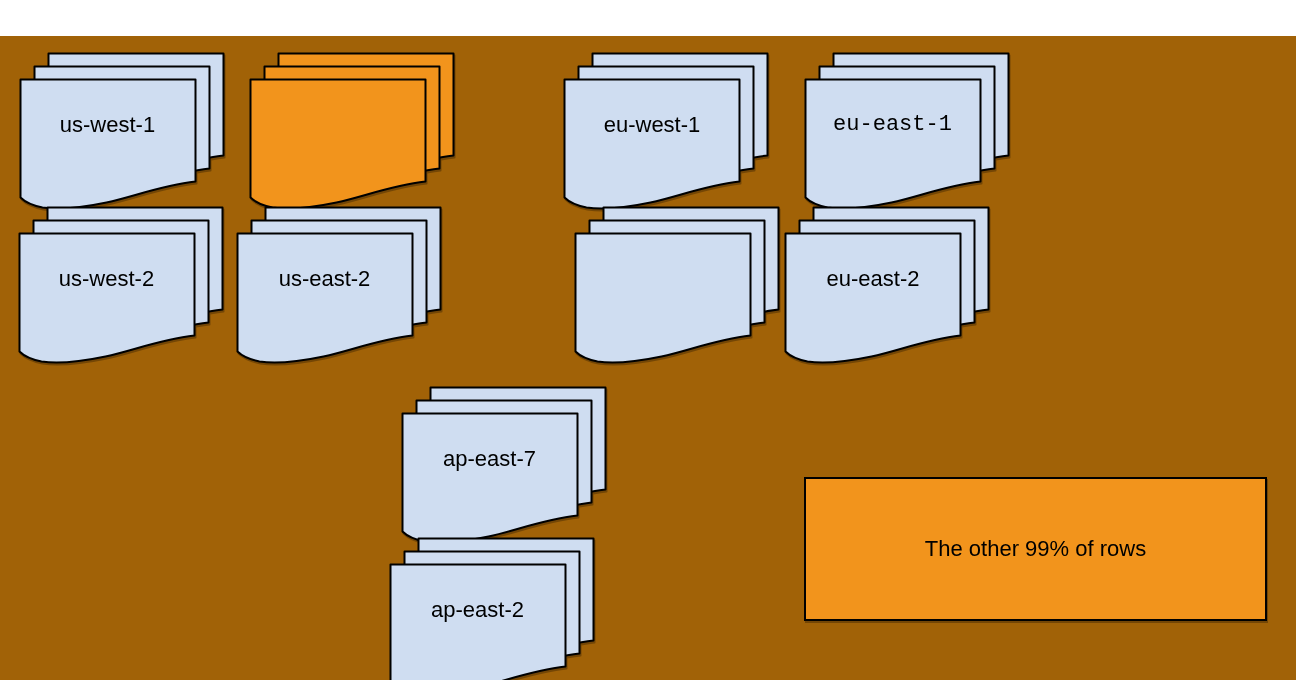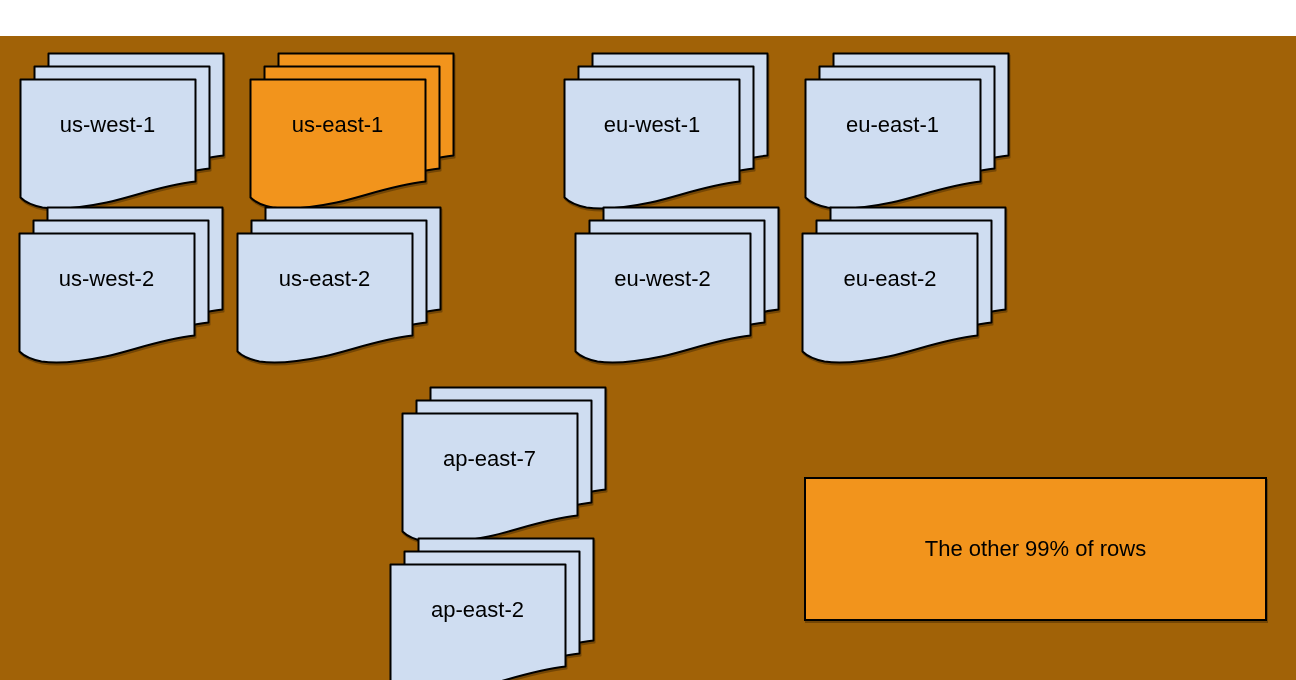--- a/index.html
+++ b/index.html
@@ -77,31 +77,30 @@
           <path d="M0 0 H175 V102 C140 106 114 117 86 123 C62 128 40 131 22 128 C12 126 5 123 0 118 Z" transform="translate(1.5,27.5)" fill="#cfddf1" stroke="#000000" stroke-width="2" stroke-linejoin="round"></path>
         </svg>
         <div class="doc-label">us-west-1</div>
       </div>
       <div class="stack" style="left: 248.5px; top: 15.5px;">
         <svg width="206" height="160" viewBox="0 0 206 160">
           <path d="M0 0 H175 V102 C140 106 114 117 86 123 C62 128 40 131 22 128 C12 126 5 123 0 118 Z" transform="translate(29.5,1.5)" fill="#f2941c" stroke="#000000" stroke-width="2" stroke-linejoin="round"></path>
           <path d="M0 0 H175 V102 C140 106 114 117 86 123 C62 128 40 131 22 128 C12 126 5 123 0 118 Z" transform="translate(15.5,14.5)" fill="#f2941c" stroke="#000000" stroke-width="2" stroke-linejoin="round"></path>
           <path d="M0 0 H175 V102 C140 106 114 117 86 123 C62 128 40 131 22 128 C12 126 5 123 0 118 Z" transform="translate(1.5,27.5)" fill="#f2941c" stroke="#000000" stroke-width="2" stroke-linejoin="round"></path>
         </svg>
-        <div class="doc-label">us-east-1</div>
       </div>
       <div class="stack" style="left: 563px; top: 15.5px;">
         <svg width="206" height="160" viewBox="0 0 206 160">
           <path d="M0 0 H175 V102 C140 106 114 117 86 123 C62 128 40 131 22 128 C12 126 5 123 0 118 Z" transform="translate(29.5,1.5)" fill="#cfddf1" stroke="#000000" stroke-width="2" stroke-linejoin="round"></path>
           <path d="M0 0 H175 V102 C140 106 114 117 86 123 C62 128 40 131 22 128 C12 126 5 123 0 118 Z" transform="translate(15.5,14.5)" fill="#cfddf1" stroke="#000000" stroke-width="2" stroke-linejoin="round"></path>
           <path d="M0 0 H175 V102 C140 106 114 117 86 123 C62 128 40 131 22 128 C12 126 5 123 0 118 Z" transform="translate(1.5,27.5)" fill="#cfddf1" stroke="#000000" stroke-width="2" stroke-linejoin="round"></path>
         </svg>
         <div class="doc-label">eu-west-1</div>
       </div>
-      <div class="stack" style="left: 803.5px; top: 15.5px;">
+      <div class="stack" style="left: 803.5px; top: 15.5px; font-family: Liberation Mono, monospace;">
         <svg width="206" height="160" viewBox="0 0 206 160">
           <path d="M0 0 H175 V102 C140 106 114 117 86 123 C62 128 40 131 22 128 C12 126 5 123 0 118 Z" transform="translate(29.5,1.5)" fill="#cfddf1" stroke="#000000" stroke-width="2" stroke-linejoin="round"></path>
           <path d="M0 0 H175 V102 C140 106 114 117 86 123 C62 128 40 131 22 128 C12 126 5 123 0 118 Z" transform="translate(15.5,14.5)" fill="#cfddf1" stroke="#000000" stroke-width="2" stroke-linejoin="round"></path>
           <path d="M0 0 H175 V102 C140 106 114 117 86 123 C62 128 40 131 22 128 C12 126 5 123 0 118 Z" transform="translate(1.5,27.5)" fill="#cfddf1" stroke="#000000" stroke-width="2" stroke-linejoin="round"></path>
         </svg>
         <div class="doc-label">eu-east-1</div>
       </div>
       <div class="stack" style="left: 17.5px; top: 169.5px;">
         <svg width="206" height="160" viewBox="0 0 206 160">
           <path d="M0 0 H175 V102 C140 106 114 117 86 123 C62 128 40 131 22 128 C12 126 5 123 0 118 Z" transform="translate(29.5,1.5)" fill="#cfddf1" stroke="#000000" stroke-width="2" stroke-linejoin="round"></path>
@@ -117,23 +116,22 @@
           <path d="M0 0 H175 V102 C140 106 114 117 86 123 C62 128 40 131 22 128 C12 126 5 123 0 118 Z" transform="translate(1.5,27.5)" fill="#cfddf1" stroke="#000000" stroke-width="2" stroke-linejoin="round"></path>
         </svg>
         <div class="doc-label">us-east-2</div>
       </div>
       <div class="stack" style="left: 573.5px; top: 169.5px;">
         <svg width="206" height="160" viewBox="0 0 206 160">
           <path d="M0 0 H175 V102 C140 106 114 117 86 123 C62 128 40 131 22 128 C12 126 5 123 0 118 Z" transform="translate(29.5,1.5)" fill="#cfddf1" stroke="#000000" stroke-width="2" stroke-linejoin="round"></path>
           <path d="M0 0 H175 V102 C140 106 114 117 86 123 C62 128 40 131 22 128 C12 126 5 123 0 118 Z" transform="translate(15.5,14.5)" fill="#cfddf1" stroke="#000000" stroke-width="2" stroke-linejoin="round"></path>
           <path d="M0 0 H175 V102 C140 106 114 117 86 123 C62 128 40 131 22 128 C12 126 5 123 0 118 Z" transform="translate(1.5,27.5)" fill="#cfddf1" stroke="#000000" stroke-width="2" stroke-linejoin="round"></path>
         </svg>
-        <div class="doc-label">eu-west-2</div>
       </div>
-      <div class="stack" style="left: 801px; top: 169.5px; padding-left: 12px;">
+      <div class="stack" style="left: 784px; top: 169.5px; padding-left: 12px;">
         <svg width="206" height="160" viewBox="0 0 206 160">
           <path d="M0 0 H175 V102 C140 106 114 117 86 123 C62 128 40 131 22 128 C12 126 5 123 0 118 Z" transform="translate(29.5,1.5)" fill="#cfddf1" stroke="#000000" stroke-width="2" stroke-linejoin="round"></path>
           <path d="M0 0 H175 V102 C140 106 114 117 86 123 C62 128 40 131 22 128 C12 126 5 123 0 118 Z" transform="translate(15.5,14.5)" fill="#cfddf1" stroke="#000000" stroke-width="2" stroke-linejoin="round"></path>
           <path d="M0 0 H175 V102 C140 106 114 117 86 123 C62 128 40 131 22 128 C12 126 5 123 0 118 Z" transform="translate(1.5,27.5)" fill="#cfddf1" stroke="#000000" stroke-width="2" stroke-linejoin="round"></path>
         </svg>
         <div class="doc-label">eu-east-2</div>
       </div>
       <div class="stack" style="left: 400.5px; top: 349.5px;">
         <svg width="206" height="160" viewBox="0 0 206 160">
           <path d="M0 0 H175 V102 C140 106 114 117 86 123 C62 128 40 131 22 128 C12 126 5 123 0 118 Z" transform="translate(29.5,1.5)" fill="#cfddf1" stroke="#000000" stroke-width="2" stroke-linejoin="round"></path>

